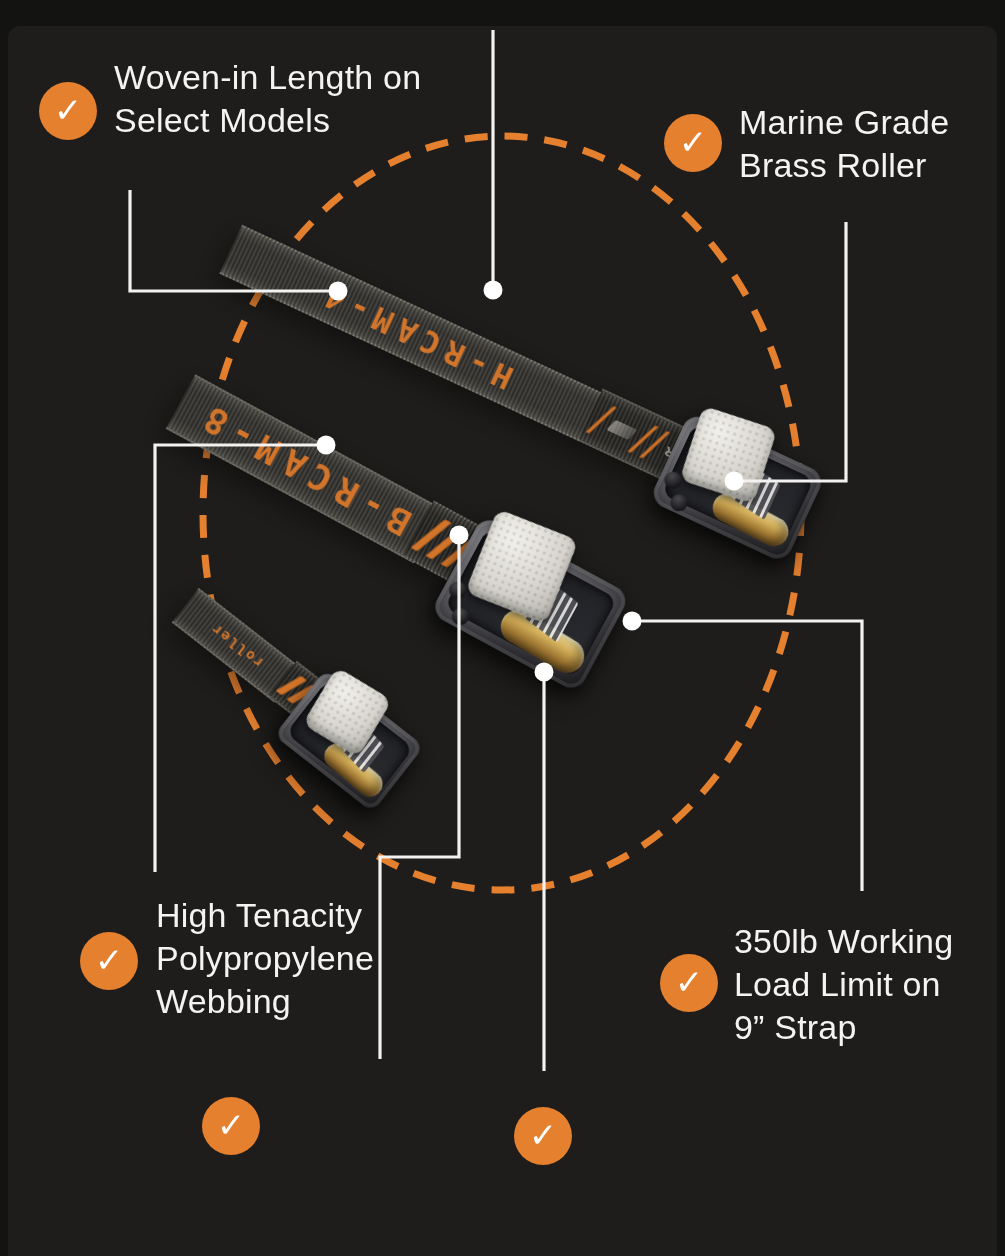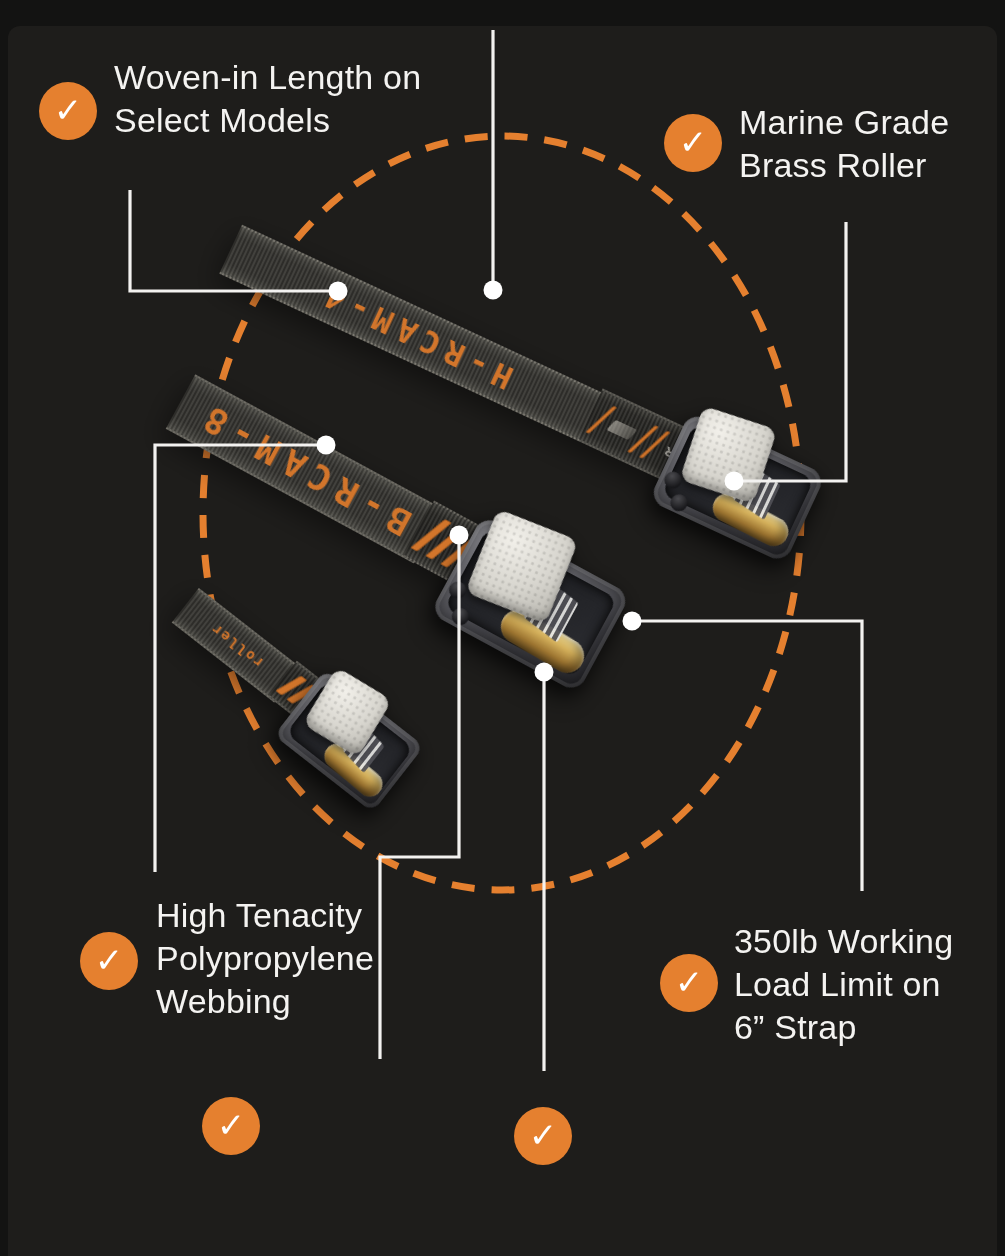--- a/index.html
+++ b/index.html
@@ -200,14 +200,14 @@
 
   <div class="badge" id="badge-stainless">
     <span class="check">✓</span>
   </div>
 
   <div class="badge" id="badge-load">
     <span class="check">✓</span>
   </div>
   <div class="feature-label" id="label-load">350lb Working
 Load Limit on
-6” Strap</div>
+9” Strap</div>
 </div>
 
 </body></html>

